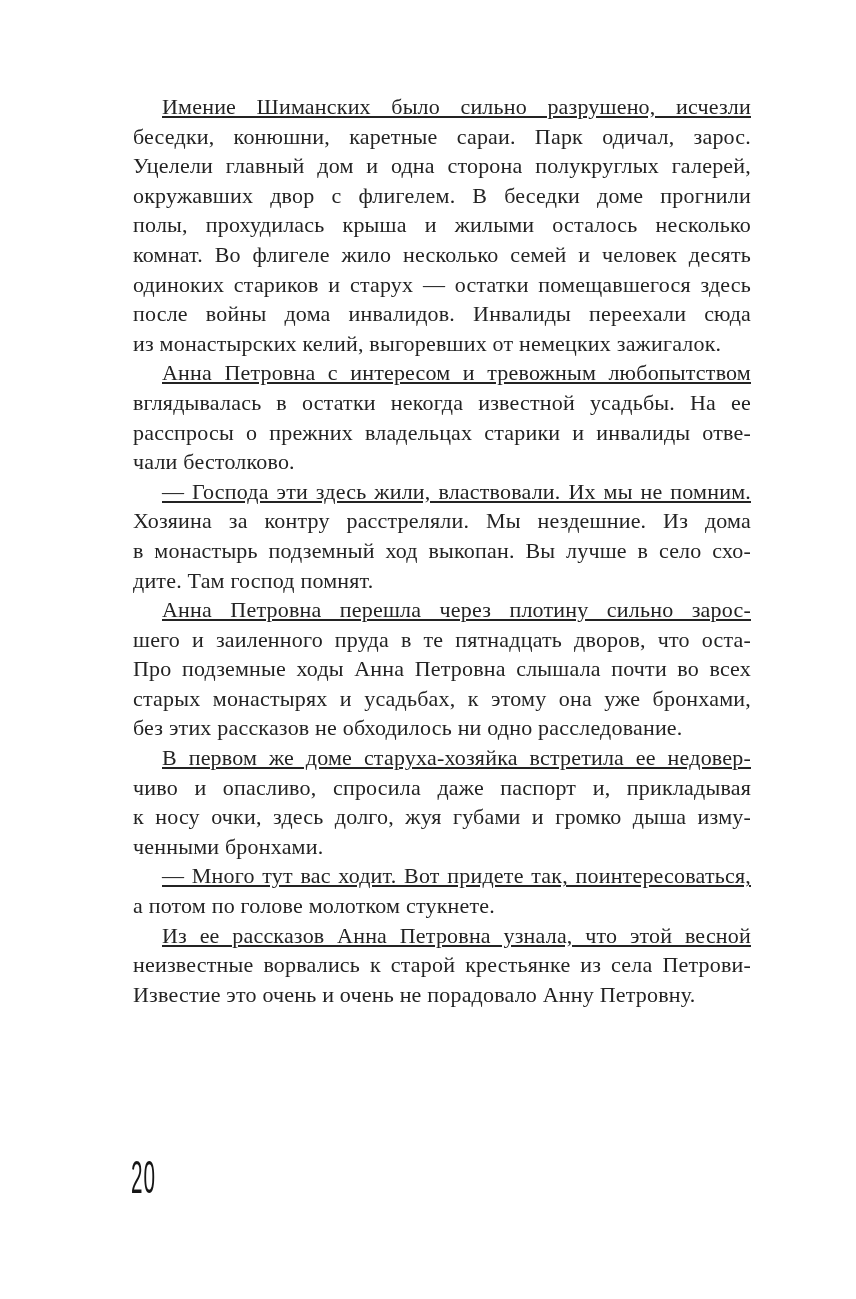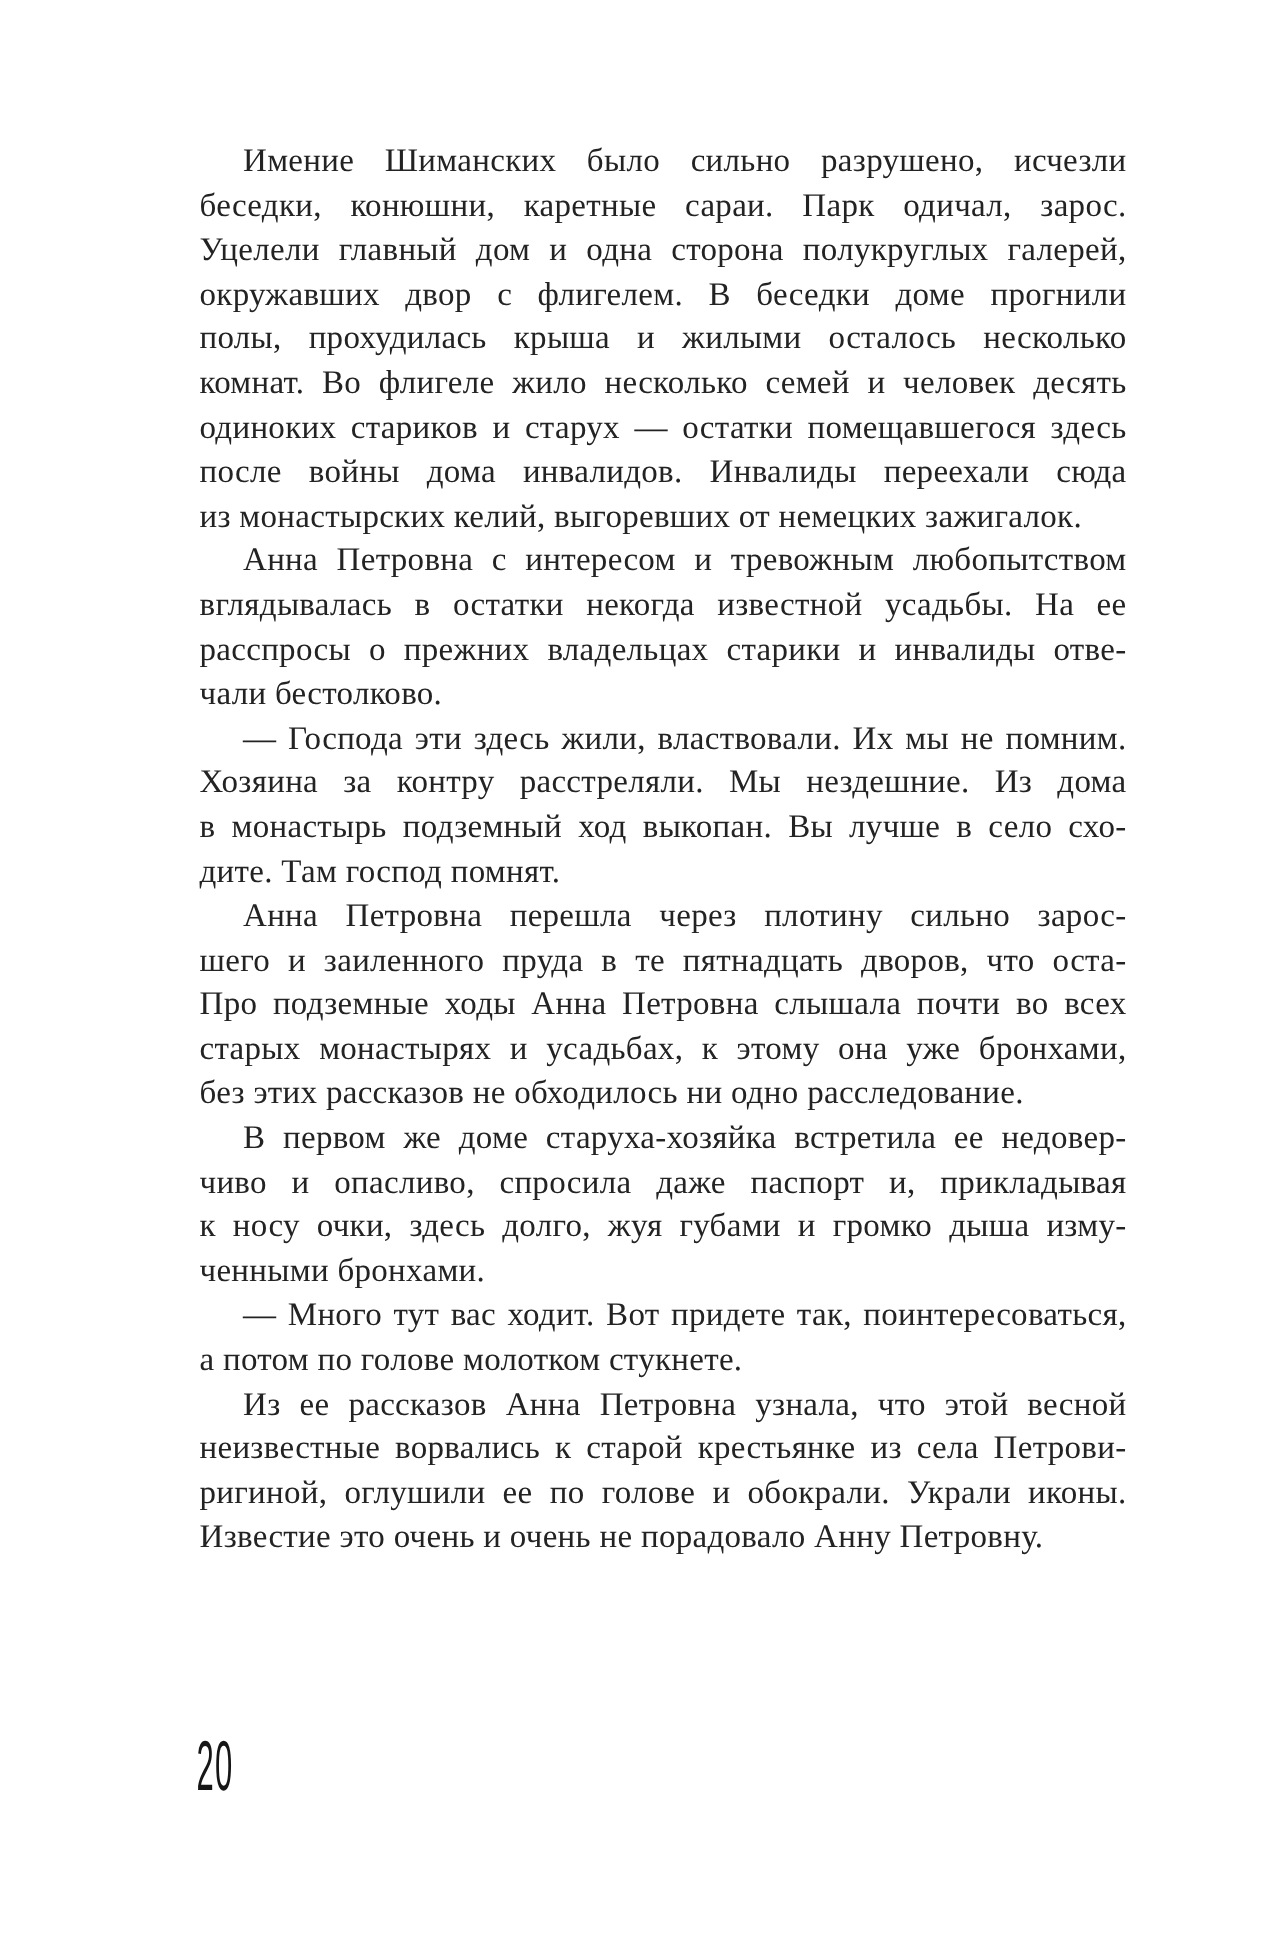--- a/index.html
+++ b/index.html
@@ -29,20 +29,21 @@
   .line {
     text-align: justify;
     text-align-last: justify;
     white-space: normal;
   }
   .line.last {
     text-align-last: auto;
   }
   .line.first {
     text-indent: 29px;
+    text-decoration: underline;
   }
   .page-number {
     position: absolute;
     left: 131px;
     top: 1153px;
     font-family: "Liberation Sans", sans-serif;
     font-size: 47px;
     line-height: 1;
     font-weight: 500;
     color: #161616;
@@ -92,18 +93,17 @@
         <div class="line">к носу очки, здесь долго, жуя губами и громко дыша изму-</div>
         <div class="line last">ченными бронхами.</div>
       </div>
       <div class="paragraph">
         <div class="line first">— Много тут вас ходит. Вот придете так, поинтересоваться,</div>
         <div class="line last">а потом по голове молотком стукнете.</div>
       </div>
       <div class="paragraph">
         <div class="line first">Из ее рассказов Анна Петровна узнала, что этой весной</div>
         <div class="line">неизвестные ворвались к старой крестьянке из села Петрови-</div>
-        <div class="line">ригиной, оглушили ее по голове и обокрали. Украли иконы.</div>
         <div class="line last">Известие это очень и очень не порадовало Анну Петровну.</div>
       </div>
     </div>
   <div class="page-number">20</div>
 </div>
 
 </body></html>

